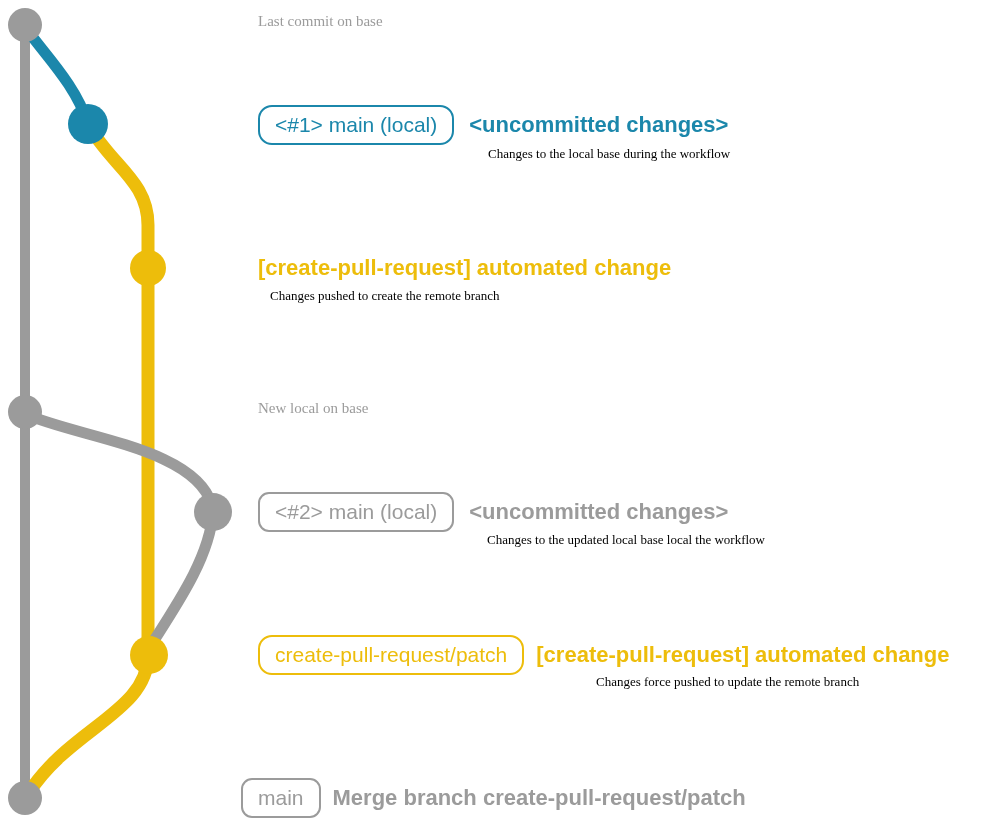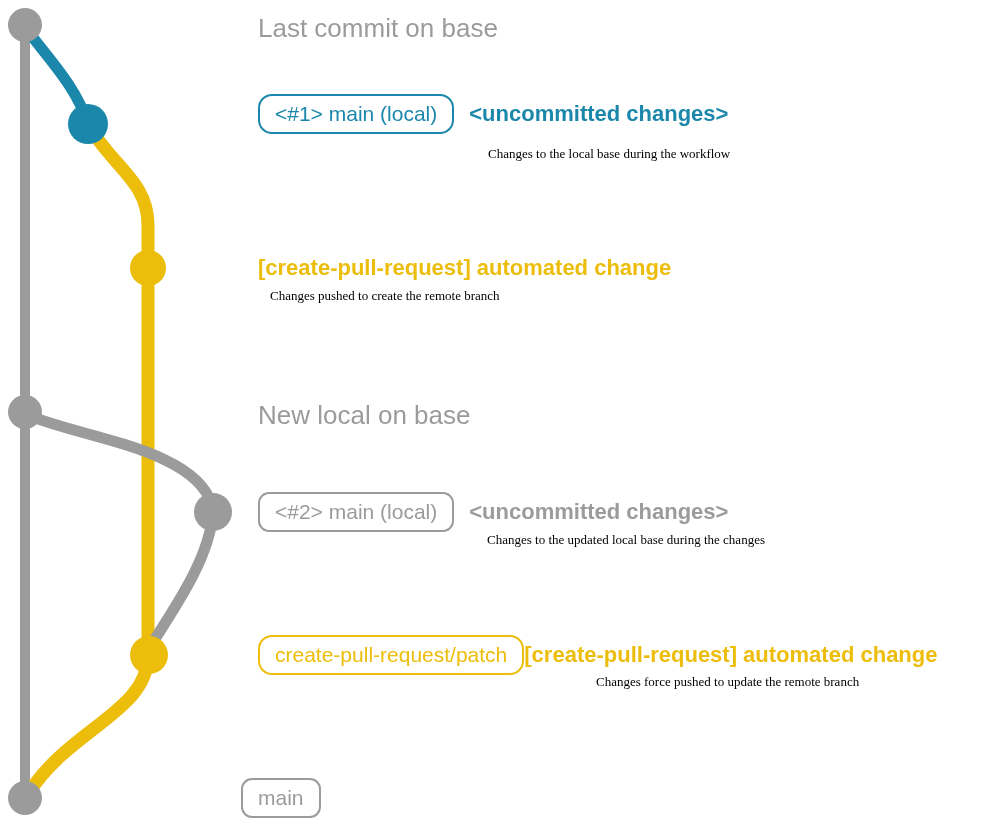--- a/index.html
+++ b/index.html
@@ -21,21 +21,21 @@
   .edge { fill: none; stroke-linecap: round; }
   .edge.gray { stroke: var(--gray); stroke-width: 11px; }
   .edge.main-line { stroke: var(--gray); stroke-width: 10px; }
   .edge.blue { stroke: var(--blue); stroke-width: 11px; }
   .edge.yellow { stroke: var(--yellow); stroke-width: 13px; }
   .dot.gray { fill: var(--gray); }
   .dot.blue { fill: var(--blue); }
   .dot.yellow { fill: var(--yellow); }
 
   .row { position: absolute; display: flex; align-items: center; white-space: nowrap; }
-  .note { position: absolute; font-size: 26px; color: var(--gray); white-space: nowrap; }
+  .note { position: absolute; font-size: 15px; color: var(--gray); white-space: nowrap; font-family: Liberation Serif, serif; }
   .pill {
     display: inline-block;
     border: 2px solid;
     border-radius: 14px;
     padding: 5px 15px 6px 15px;
     font-size: 21px;
     line-height: 1.2;
     white-space: nowrap;
     background: var(--background);
   }
@@ -47,21 +47,21 @@
   .heading.gray   { color: var(--gray); }
   .heading.yellow { color: var(--yellow); }
   .caption {
     position: absolute;
     font-family: "Liberation Serif", serif;
     font-size: 13px;
     color: var(--caption);
     white-space: nowrap;
   }
   .gap15 { gap: 15px; }
-  .gap12 { gap: 0; }
+  .gap12 { gap: 12px; }
 </style>
 </head>
 <body>
 
 <svg class="graph-svg" width="250" height="827" viewBox="0 0 250 827">
 
   <path class="edge main-line" d="M25 25 L25 798"></path>
 
   <path class="edge yellow" d="M88 124 C110 165 148 180 148 225 L148 655 C148 712 70 728 28 794"></path>
 
@@ -74,40 +74,41 @@
   <circle class="dot blue" cx="88" cy="124" r="20"></circle>
   <circle class="dot yellow" cx="148" cy="268" r="18"></circle>
   <circle class="dot gray" cx="25" cy="412" r="17"></circle>
   <circle class="dot gray" cx="213" cy="512" r="19"></circle>
   <circle class="dot yellow" cx="149" cy="655" r="19"></circle>
   <circle class="dot gray" cx="25" cy="798" r="17"></circle>
 </svg>
 
 <div class="note" style="left:258px; top:13px;">Last commit on base</div>
 
-<div class="row gap15" style="left:258px; top:94px;">
+<div class="row gap15" style="left:258px; top:105px;">
   <span class="pill blue">&lt;#1&gt; main (local)</span>
   <span class="heading blue">&lt;uncommitted changes&gt;</span>
 </div>
 <div class="caption" style="left:488px; top:146px;">Changes to the local base during the workflow</div>
 
 <div class="row" style="left:258px; top:255px;">
   <span class="heading yellow">[create-pull-request] automated change</span>
 </div>
 <div class="caption" style="left:270px; top:288px;">Changes pushed to create the remote branch</div>
 
 <div class="note" style="left:258px; top:400px;">New local on base</div>
 
 <div class="row gap15" style="left:258px; top:492px;">
   <span class="pill gray">&lt;#2&gt; main (local)</span>
   <span class="heading gray">&lt;uncommitted changes&gt;</span>
 </div>
-<div class="caption" style="left:487px; top:532px;">Changes to the updated local base during the changes</div>
+<div class="caption" style="left:487px; top:532px;">Changes to the updated local base local the workflow</div>
 
 <div class="row gap12" style="left:258px; top:635px;">
   <span class="pill yellow">create-pull-request/patch</span>
   <span class="heading yellow">[create-pull-request] automated change</span>
 </div>
 <div class="caption" style="left:596px; top:674px;">Changes force pushed to update the remote branch</div>
 
 <div class="row gap12" style="left:241px; top:778px;">
   <span class="pill gray">main</span>
+  <span class="heading gray">Merge branch create-pull-request/patch</span>
 </div>
 
 </body></html>

